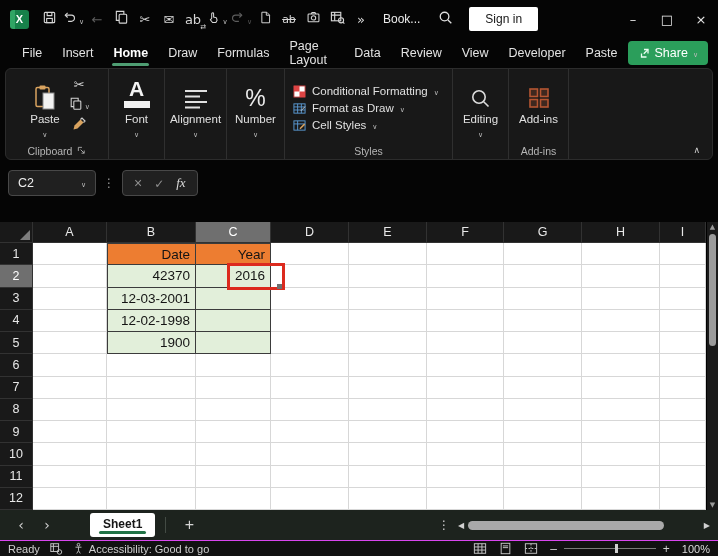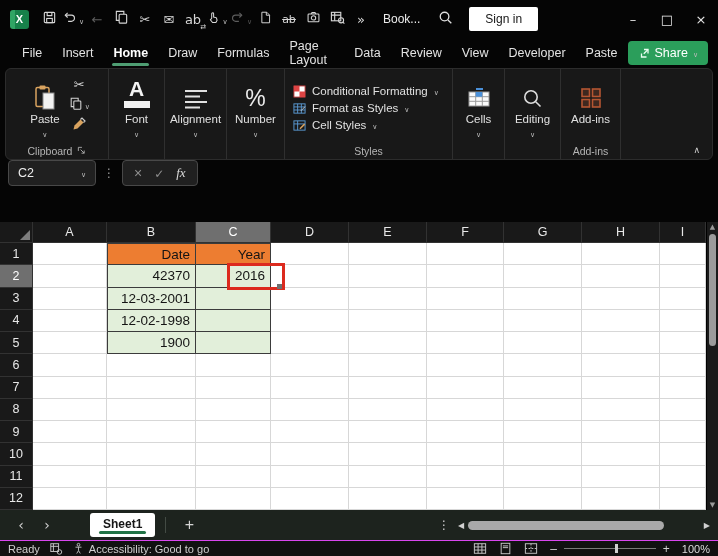--- a/index.html
+++ b/index.html
@@ -50,21 +50,21 @@
   .glyph13 { font-size:13px; font-family:"DejaVu Sans",sans-serif; line-height:1; }
   .fontA { font-size:21px; font-weight:bold; color:#f2f2f2; line-height:1; }
   .fontbar { width:26px; height:7px; background:#f2f2f2; margin-top:2px; }
   .pct { font-size:23px; color:#ececec; line-height:1.1; }
   .styles-rows { display:flex; flex-direction:column; justify-content:center; gap:4px; align-items:flex-start; }
   .style-row { display:flex; align-items:center; gap:6px; font-size:11.5px; color:#e0e0e0; }
   .ribbon-collapse { position:absolute; right:12px; bottom:2px; }
   .ribbon-collapse .chev-up::after { font-size:9px; color:#cfcfcf; }
 
   
-  .formularow { height:62px; display:flex; align-items:flex-start; padding:0 6px 0 8px; gap:7px; }
+  .formularow { height:62px; display:flex; align-items:flex-start; padding:10px 6px 0 8px; gap:7px; }
   .namebox { width:88px; height:26px; background:#202020; border:1px solid #484848; border-radius:4px; color:#ececec;
              font-size:12.5px; display:flex; align-items:center; padding:0 9px; }
   .namebox .chev { margin-left:auto; }
   .vdots { color:#9a9a9a; font-size:12px; line-height:26px; font-family:"DejaVu Sans",sans-serif; }
   .fxbox { height:26px; background:#202020; border:1px solid #484848; border-radius:4px; display:flex; align-items:center; gap:12px; padding:0 11px; }
   .ficon-x::after { content:"\00d7"; color:#8f8f8f; font-size:14px; }
   .ficon-check::after { content:"\2713"; color:#8f8f8f; font-size:12px; font-family:"DejaVu Sans",sans-serif; }
   .fx-label { font-family:"Liberation Serif","DejaVu Serif",serif; font-style:italic; font-size:13px; color:#dcdcdc; }
   .formulabar { flex:1; height:52px; background:#1d1d1d; border:1px solid #484848; border-radius:6px; padding:4px 28px 0 10px;
                 color:#e8e8e8; font-size:13px; position:relative; }
@@ -337,56 +337,39 @@
           </svg>
           <span>Conditional Formatting</span>
           <span class="chev"></span>
         </div>
         <div class="style-row">
           <svg width="13" height="13" viewBox="0 0 14 14">
             <rect x="1" y="2" width="12" height="10" fill="none" stroke="#5b9bd5"></rect>
             <path d="M1 5.3h12M1 8.6h12M5 2v10M9 2v10" stroke="#5b9bd5"></path>
             <path d="M8.5 9.5 13 5" stroke="#c9c9c9"></path>
           </svg>
-          <span>Format as Styles</span>
+          <span>Format as Draw</span>
           <span class="chev"></span>
         </div>
         <div class="style-row">
           <svg width="13" height="13" viewBox="0 0 14 14">
             <rect x="1" y="2" width="12" height="10" fill="none" stroke="#5b9bd5"></rect>
             <path d="M1 5.3h12M5 2v10" stroke="#5b9bd5"></path>
             <path d="M7.5 10.5 12.5 5.5" stroke="#d9a35f" stroke-width="1.6"></path>
           </svg>
           <span>Cell Styles</span>
           <span class="chev"></span>
         </div>
       </div>
     </div>
     <div class="rgroup-label">
         <span>Styles</span>
       </div>
   </div>
 
-  <div class="rgroup" style="width:52px">
-    <div class="rgroup-content">
-      <div class="bigbtn">
-        <span class="icon-slot">
-          <svg width="26" height="24" viewBox="0 0 26 24">
-            <path d="M10 2h7" stroke="#4a90d9" stroke-width="2" fill="none"></path>
-            <rect x="3" y="5" width="20" height="14" fill="#fafafa" stroke="#9a9a9a"></rect>
-            <path d="M3 9.7h20M3 14.3h20M9.7 5v14M16.3 5v14" stroke="#9a9a9a" fill="none"></path>
-            <rect x="9.7" y="5" width="6.6" height="4.7" fill="#4a90d9" stroke="none"></rect>
-          </svg>
-        </span>
-        <span>Cells</span>
-        <span class="chev"></span>
-      </div>
-    </div>
-    <div class="rgroup-label"></div>
-  </div>
 
   <div class="rgroup" style="width:56px">
     <div class="rgroup-content">
       <div class="bigbtn">
         <span class="icon-slot">
           <svg width="24" height="24" viewBox="0 0 24 24" style="stroke:#dcdcdc;fill:none;stroke-width:1.6">
             <circle cx="10" cy="10" r="6.2"></circle>
               <path d="M14.7 14.7 19.5 19.5"></path>
           </svg>
         </span>

